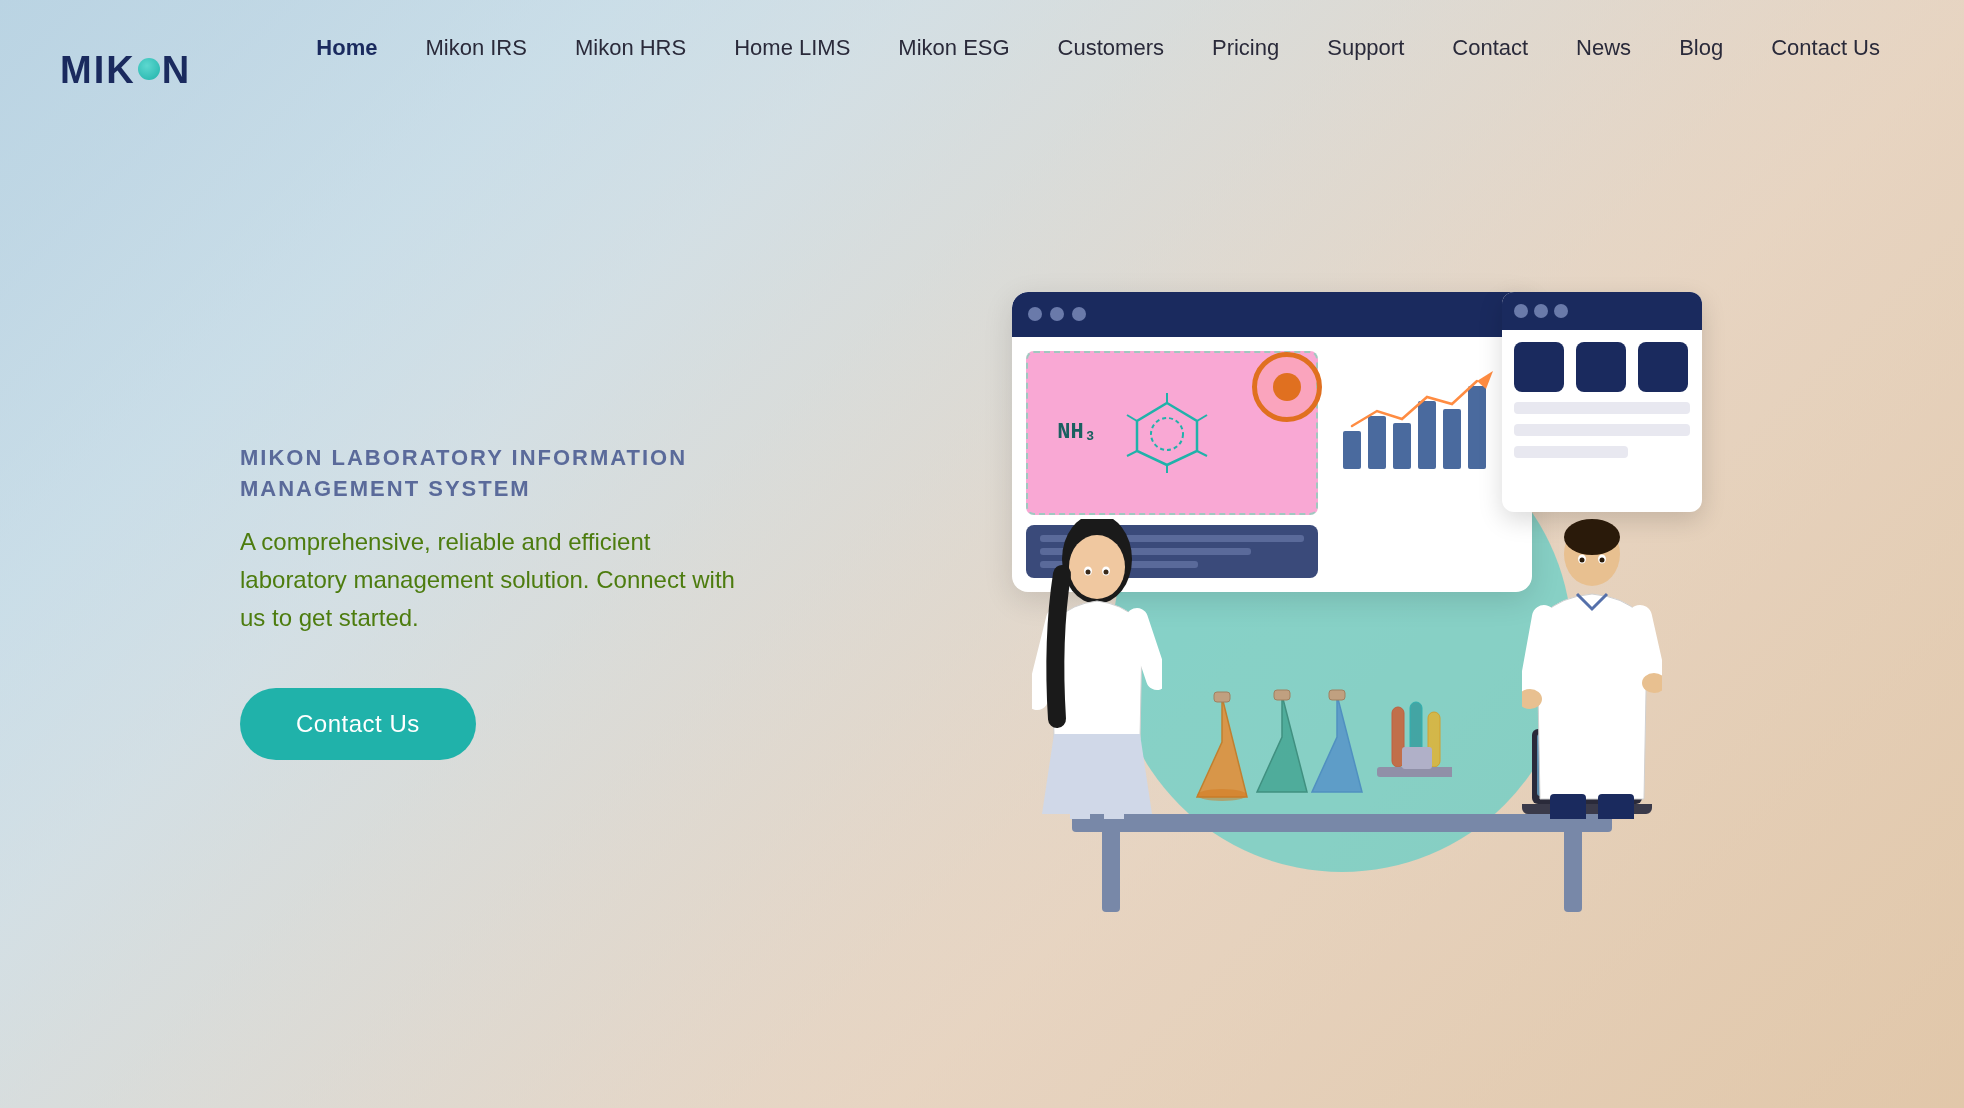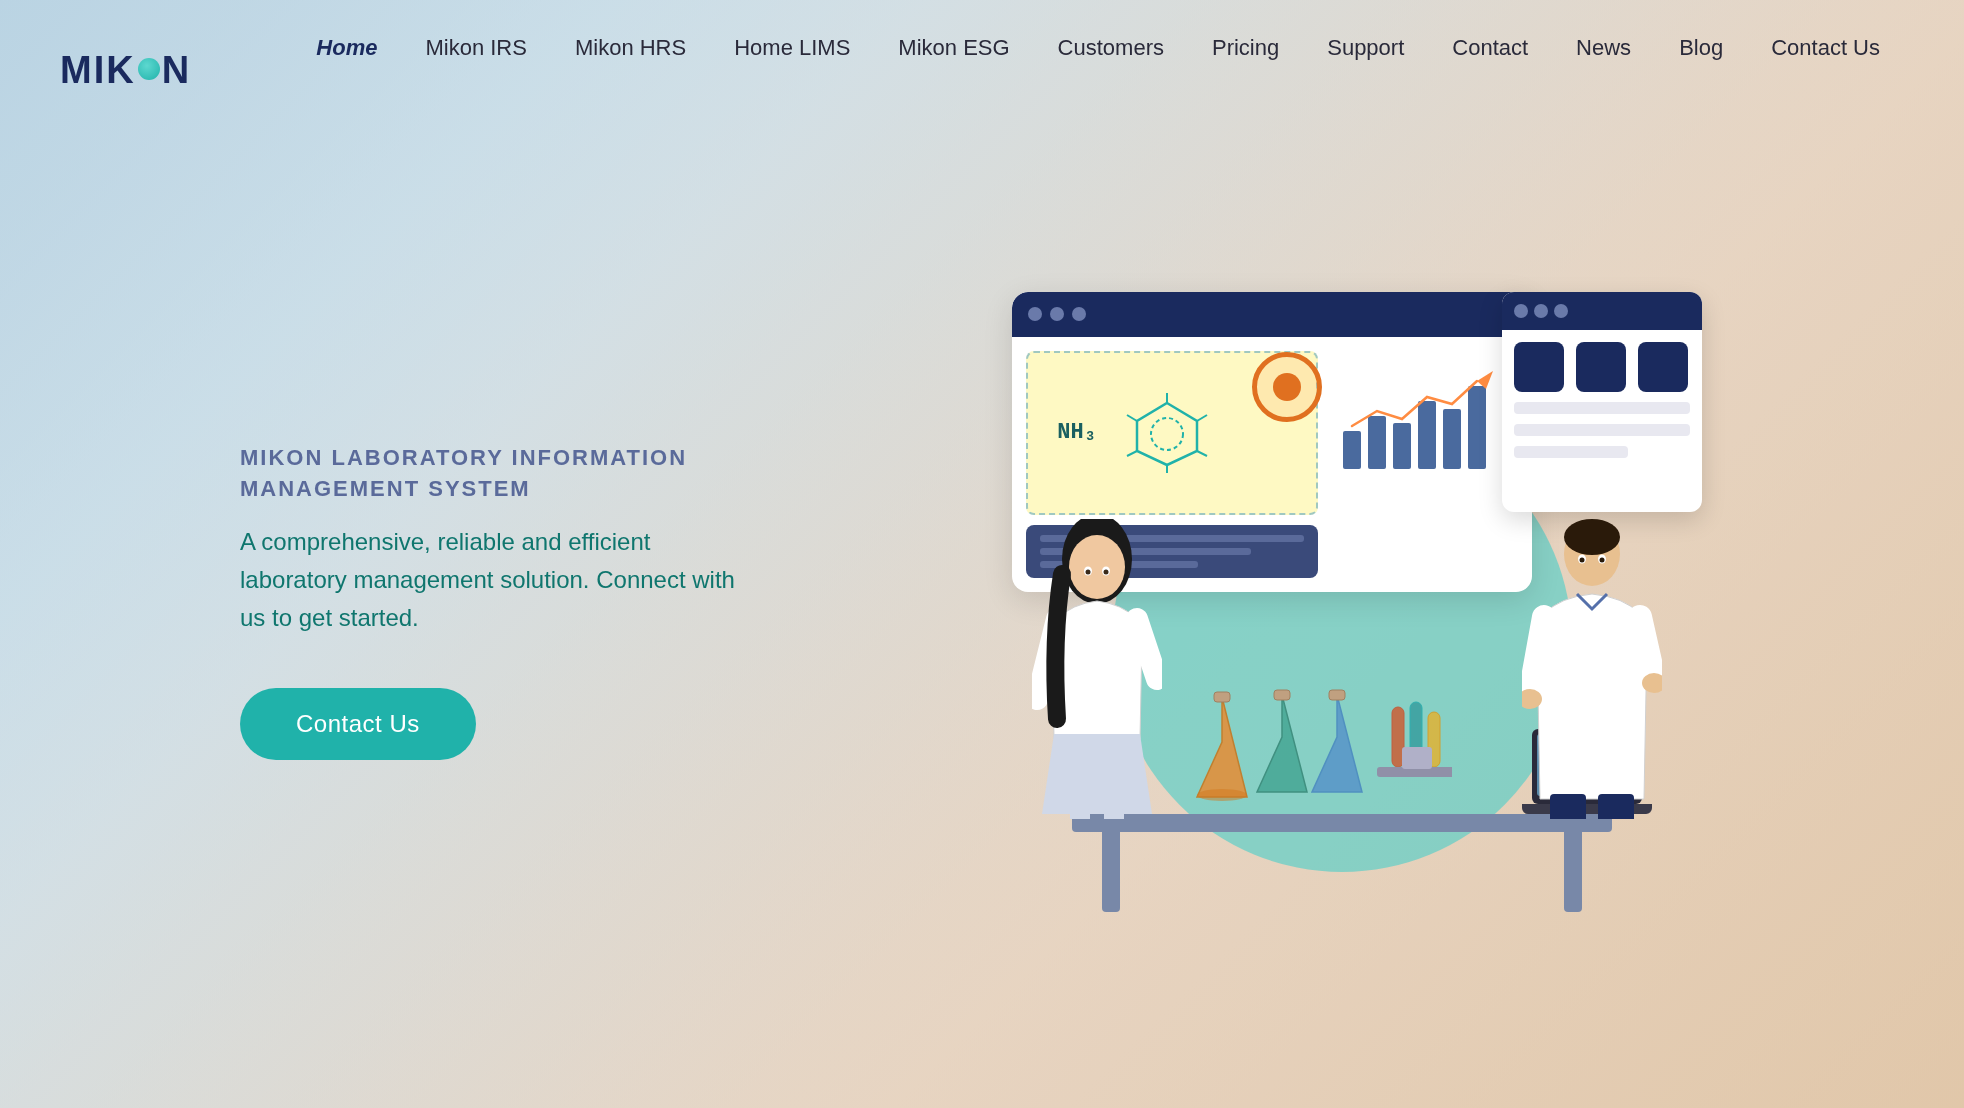--- a/index.html
+++ b/index.html
@@ -66,21 +66,20 @@
       text-decoration: none;
       padding: 8px 24px;
       white-space: nowrap;
       font-weight: 400;
       cursor: pointer;
     }
 
     .nav-link.active {
       font-weight: 600;
       color: #1a2a5e;
-      font-style: italic;
     }
 
     
     .hero {
       display: flex;
       align-items: center;
       padding: 40px 120px 40px 240px;
       height: calc(1108px - 95px);
       position: relative;
     }
@@ -103,21 +102,21 @@
     .hero-title {
       font-size: 72px;
       font-weight: 800;
       color: #1a2a5e;
       line-height: 1.15;
       margin-bottom: 30px;
     }
 
     .hero-description {
       font-size: 24px;
-      color: #0f766e;
+      color: #4d7c0f;
       line-height: 1.6;
       margin-bottom: 50px;
       max-width: 520px;
     }
 
     .cta-button {
       background: #20b2aa;
       color: white;
       border: none;
       border-radius: 50px;
@@ -191,21 +190,21 @@
 
     .display-panel-body {
       flex: 1;
       display: flex;
       gap: 10px;
       padding: 14px;
     }
 
     
     .chem-box {
-      background: #fef9c3;
+      background: #f9a8d4;
       border: 2px dashed #a0c8c0;
       border-radius: 8px;
       flex: 1;
       display: flex;
       align-items: center;
       justify-content: center;
       position: relative;
     }
 
     .chem-formula {

